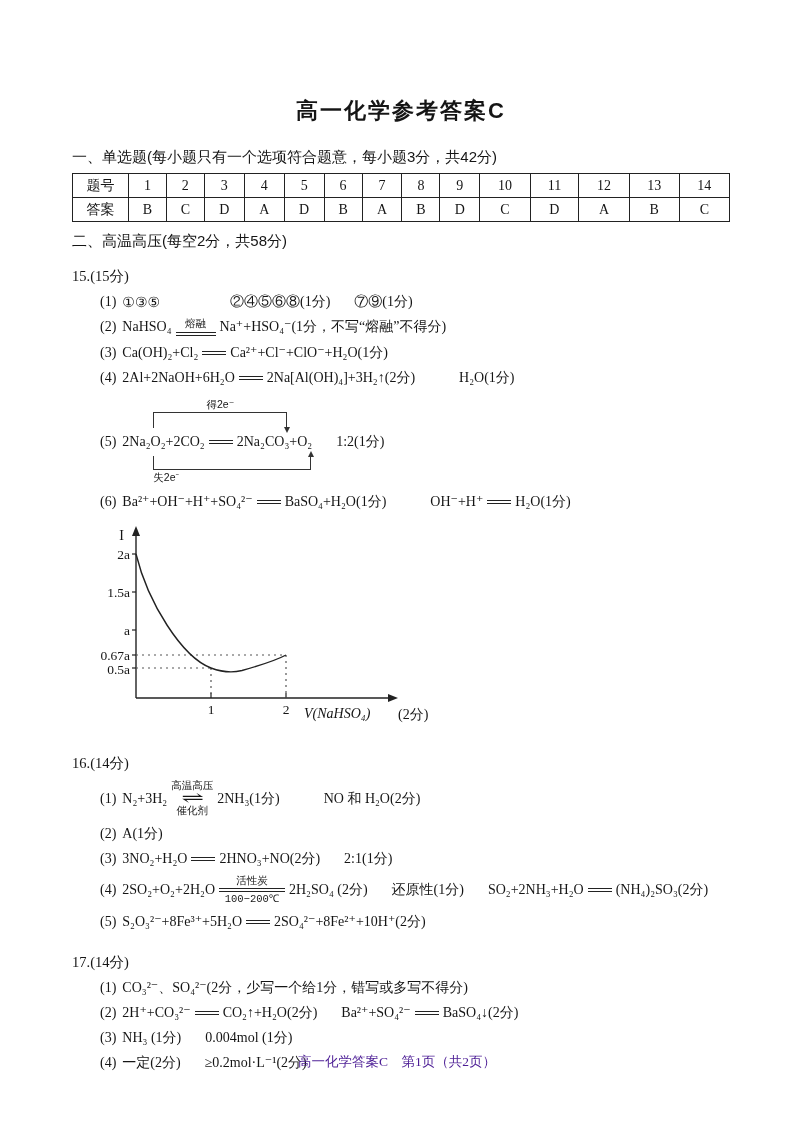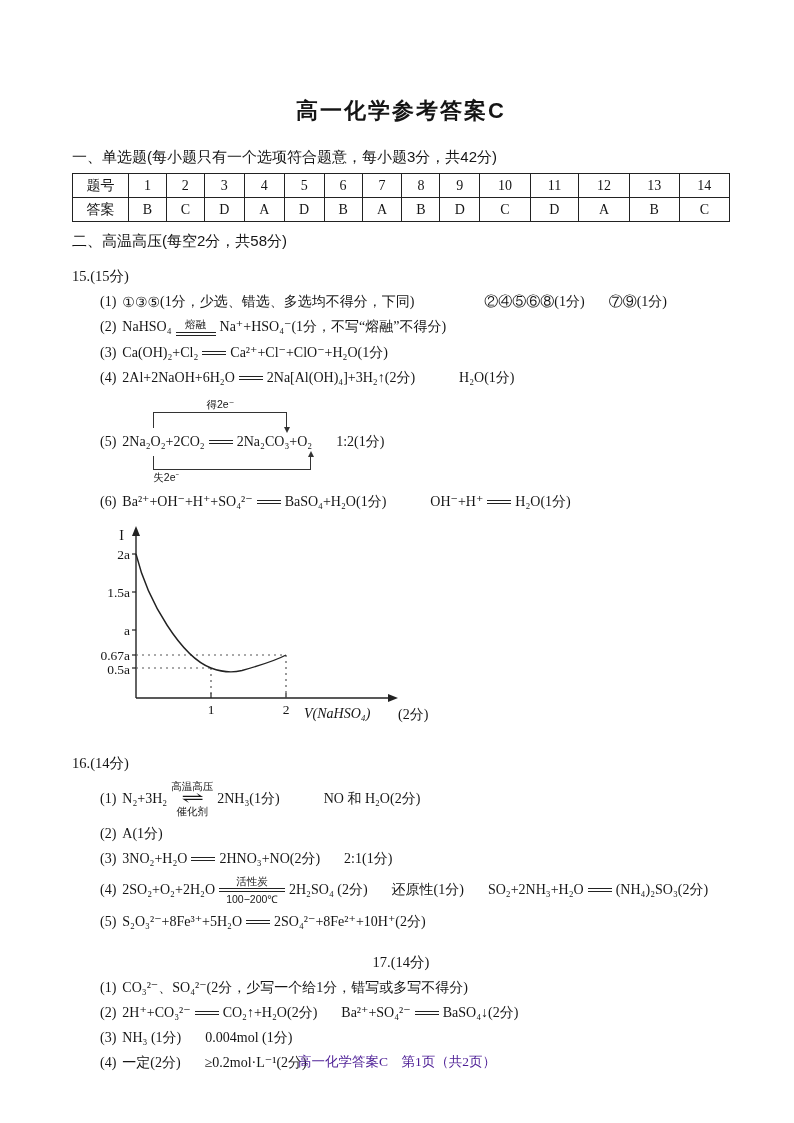--- a/index.html
+++ b/index.html
@@ -27,21 +27,21 @@
   .line{
     display:flex;align-items:center;white-space:nowrap;
     margin:7px 0;padding-left:28px;font-size:14px;
   }
   .num{margin-right:6px;flex:none;}
   .deq{
     width:24px;height:4px;border-top:1.3px solid #222;border-bottom:1.3px solid #222;
     margin:0 4px;flex:none;display:inline-block;box-sizing:border-box;
   }
   .ceq{display:flex;flex-direction:column;align-items:center;margin:0 4px;flex:none;}
-  .ctop,.cbot{font-size:10.5px;line-height:1.2;font-family:Liberation Sans, sans-serif;text-align:center;}
+  .ctop,.cbot{font-size:10.5px;line-height:1.2;font-family:Liberation Mono, monospace;text-align:center;}
   .cline{width:40px;height:4px;border-top:1.2px solid #222;border-bottom:1.2px solid #222;margin:1px 0;box-sizing:border-box;}
   .cline.wide{width:66px;}
   .rev{display:block;font-size:16px;line-height:12px;height:13px;transform:scaleX(1.7);}
   .gap-s{margin-left:24px;}
   .gap-m{margin-left:44px;}
   .gap-l{margin-left:70px;}
   .l5{margin-top:46px;margin-bottom:42px;}
   .rel{position:relative;display:inline-flex;align-items:center;}
   .btop{
     position:absolute;top:-22px;left:31px;width:134px;height:16px;
@@ -136,21 +136,20 @@
       </tbody>
     </table>
 
     <div class="sec-h">二、高温高压(每空2分，共58分)</div>
 
     <div class="qh">15.(15分)</div>
 
     <div class="line">
       <span class="num">(1)</span>
       <span>①③⑤</span>
-      <span>(1分，少选、错选、多选均不得分，下同)</span>
       <span class="gap-l">②④⑤⑥⑧(1分)</span>
       <span class="gap-s">⑦⑨(1分)</span>
     </div>
 
     <div class="line">
       <span class="num">(2)</span>
       <span>NaHSO₄</span>
       <span class="ceq">
         <span class="ctop">熔融</span>
         <span class="cline"></span>
@@ -274,21 +273,21 @@
       <span>(NH₄)₂SO₃(2分)</span>
     </div>
 
     <div class="line">
       <span class="num">(5)</span>
       <span>S₂O₃²⁻+8Fe³⁺+5H₂O</span>
       <span class="deq"></span>
       <span>2SO₄²⁻+8Fe²⁺+10H⁺(2分)</span>
     </div>
 
-    <div class="qh" style="margin-top:22px;text-align:center;">17.(14分)</div>
+    <div class="qh" style="margin-top:22px;">17.(14分)</div>
 
     <div class="line">
       <span class="num">(1)</span>
       <span>CO₃²⁻、SO₄²⁻(2分，少写一个给1分，错写或多写不得分)</span>
     </div>
 
     <div class="line">
       <span class="num">(2)</span>
       <span>2H⁺+CO₃²⁻</span>
       <span class="deq"></span>

